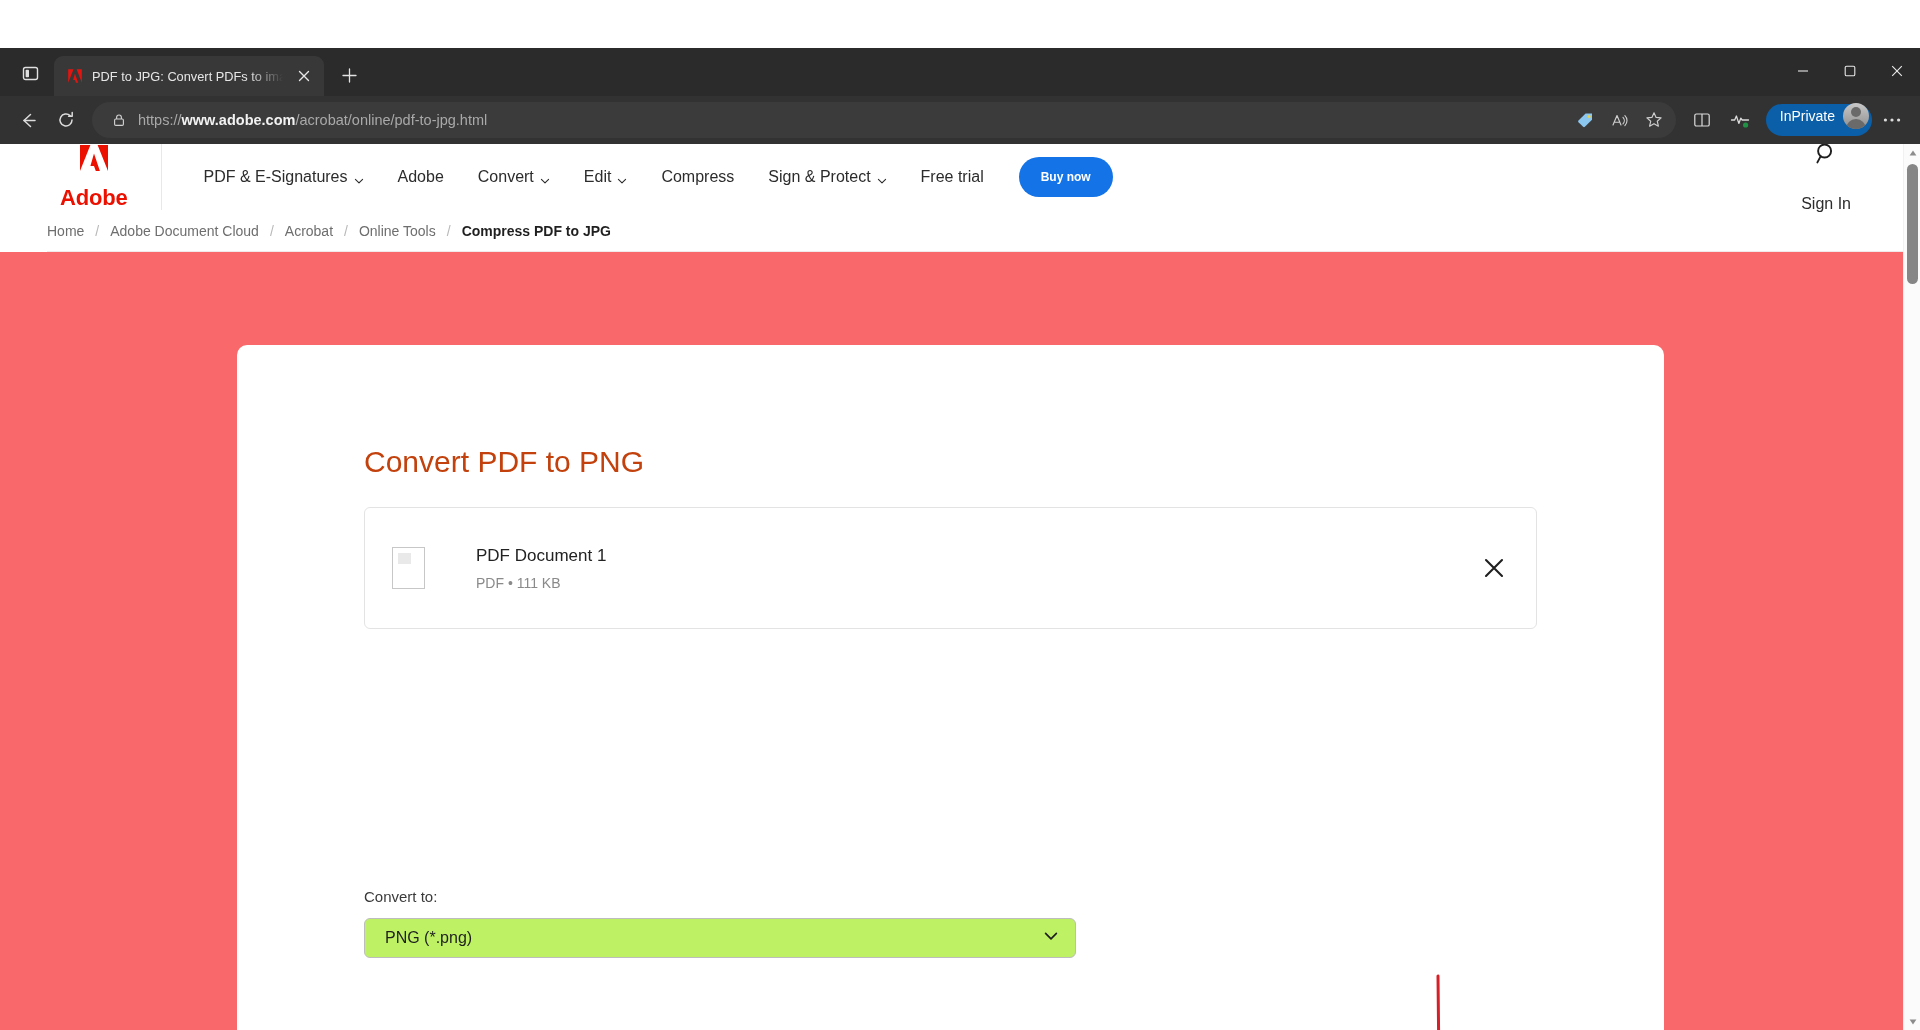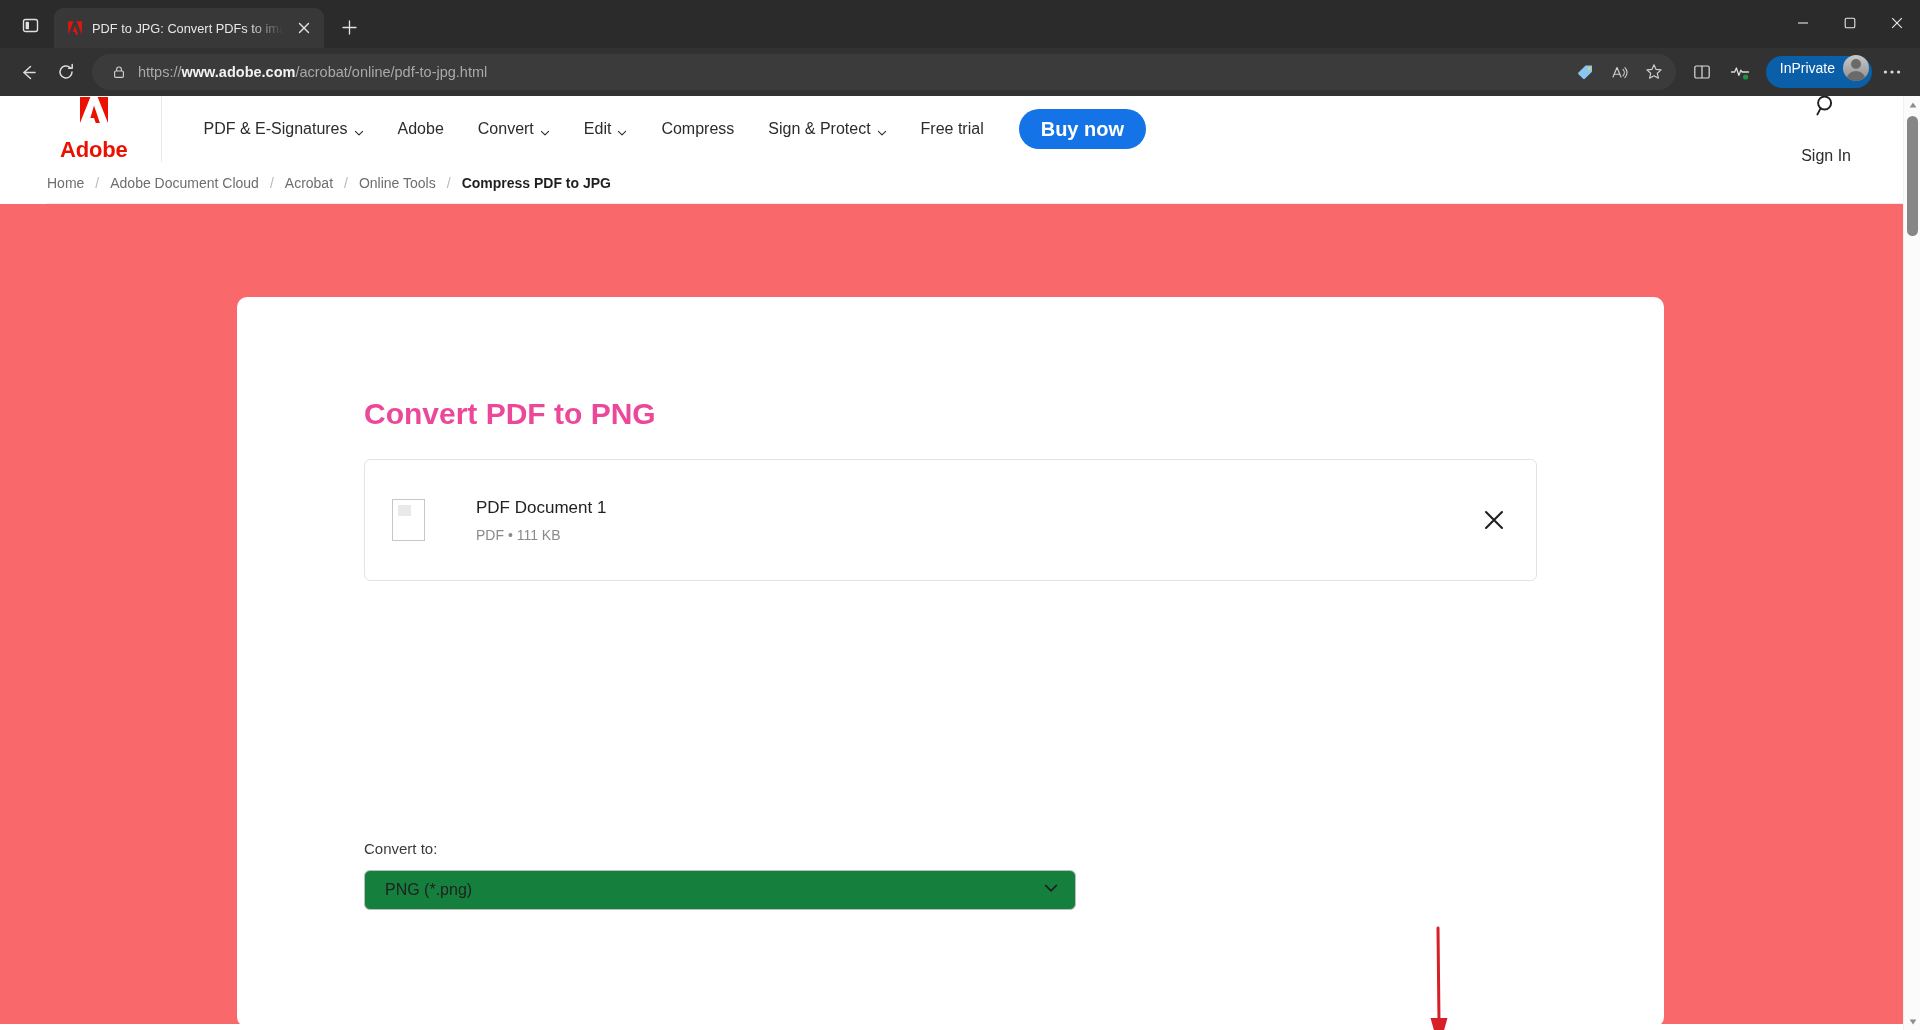--- a/index.html
+++ b/index.html
@@ -8,21 +8,21 @@
     overflow: hidden;
     font-family: "Liberation Sans", sans-serif;
     background: #ffffff;
   }
 
   
   .browser { width: 1920px; height: 1030px; display: flex; flex-direction: column; }
 
   .tabstrip {
     height: 48px; background: #2b2b2b; display: flex; align-items: flex-end;
-    padding-left: 10px; flex: 0 0 48px; position: relative;
+    padding-left: 10px; flex: 0 0 48px; position: relative; margin-top: 48px;
   }
   .tab-tool-btn {
     width: 40px; height: 40px; margin-bottom: 3px; display: flex;
     align-items: center; justify-content: center; border-radius: 5px;
   }
   .tab-tool-btn svg { display:block; }
   .tab {
     height: 40px; min-width: 270px; max-width: 270px; background: #383838;
     border-radius: 9px 9px 0 0; display: flex; align-items: center;
     padding: 0 8px 0 12px; gap: 9px; margin-left: 4px;
@@ -83,21 +83,21 @@
   .adobe-logo-mark { width: 30px; height: 28px; }
   .adobe-logo-text { color: #eb1000; font-size: 22px; font-weight: 700; letter-spacing: -0.2px; }
   .nav-divider { width: 1px; height: 66px; background: #e8e8e8; }
   .adobe-nav { display: flex; align-items: center; gap: 0; padding-left: 24px; }
   .adobe-nav-item {
     display: flex; align-items: center; gap: 6px; padding: 0 17px;
     font-size: 16px; color: #2c2c2c; height: 40px; white-space: nowrap;
   }
   .caret { width:10px; height:10px; display:inline-block; }
   .buynow {
-    background: #1473e6; color: #fff; font-size: 20px; font-weight: 700;
+    background: #1473e6; color: #fff; font-size: 12px; font-weight: 700;
     border-radius: 22px; padding: 0 22px; height: 40px; display:flex;
     align-items:center; margin-left: 18px;
   }
   .header-right { margin-left: auto; display: flex; align-items: center; gap: 26px; padding-right: 52px; flex-direction: column; }
   .signin { font-size: 16px; color: #2c2c2c; }
 
   .breadcrumb {
     height: 42px; background: #fff; display: flex; align-items: center;
     gap: 11px; font-size: 14px; border-bottom: 1px solid #f0eaea; margin-left: 47px;
   }
@@ -106,21 +106,21 @@
   .bc-current { color: #1f1f1f; font-weight: 600; }
 
   .hero { background: #f9696b; height: 820px; position: relative; }
 
   .card {
     position: absolute; left: 237px; top: 93px; width: 1427px; height: 730px;
     background: #fff; border-radius: 10px;
   }
   .card-title {
     position: absolute; left: 127px; top: 100px;
-    font-size: 30px; font-weight: 700; color: #ec4899;
+    font-size: 30px; font-weight: 400; color: #c2410c;
   }
 
   .file-row {
     position: absolute; left: 127px; top: 162px; width: 1173px; height: 122px;
     border: 1px solid #e3e3e3; border-radius: 6px; display: flex; align-items: center;
     padding: 0 24px 0 27px;
   }
   .file-thumb {
     width: 33px; height: 42px; border: 1px solid #c7c7c7; background: #fff;
     flex: 0 0 33px; position: relative;
@@ -135,21 +135,21 @@
   .file-remove { margin-left: auto; width: 36px; height: 36px; display:flex; align-items:center; justify-content:center; }
 
   .convert-label {
     position: absolute; left: 127px; top: 543px; font-size: 15px; color: #3a3a3a;
   }
   .select-wrap {
     position: absolute; left: 127px; top: 573px; width: 712px; height: 40px;
   }
   .fake-select {
     width: 100%; height: 100%; border: 1px solid #bdbdbd; border-radius: 6px;
-    background: #15803d; display: flex; align-items: center; padding: 0 16px 0 20px;
+    background: #bef264; display: flex; align-items: center; padding: 0 16px 0 20px;
     font-size: 16px; color: #1f1f1f;
   }
   .fake-select .sel-caret { margin-left: auto; }
 
   .anno { position: absolute; pointer-events: none; }
   .anno-down { left: 1425px; top: 722px; }
 
   
   .pagescroll {
     width: 17px; flex: 0 0 17px; background: #fbfbfb; position: relative;

